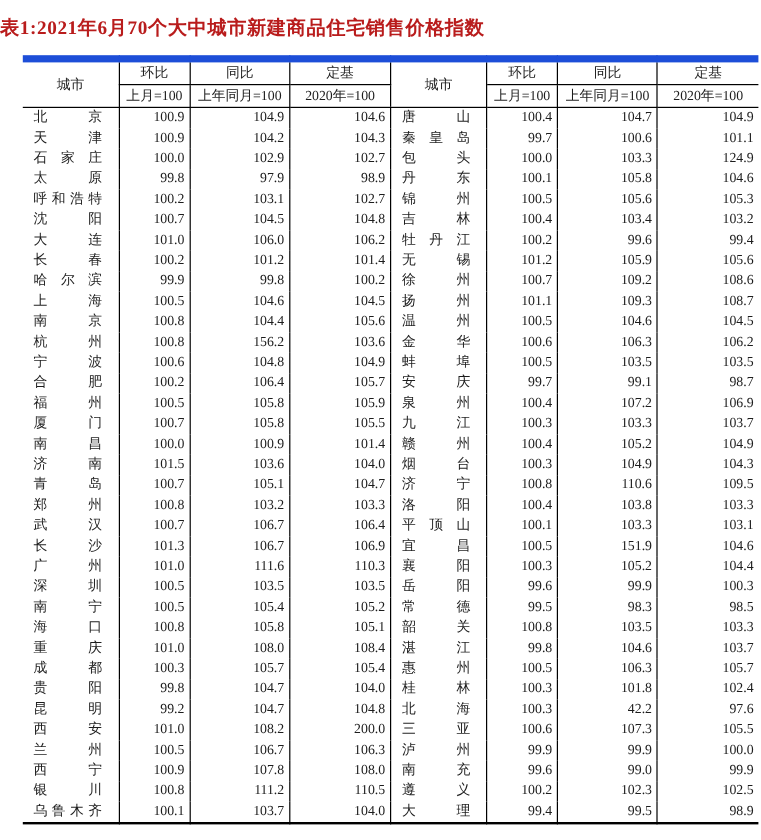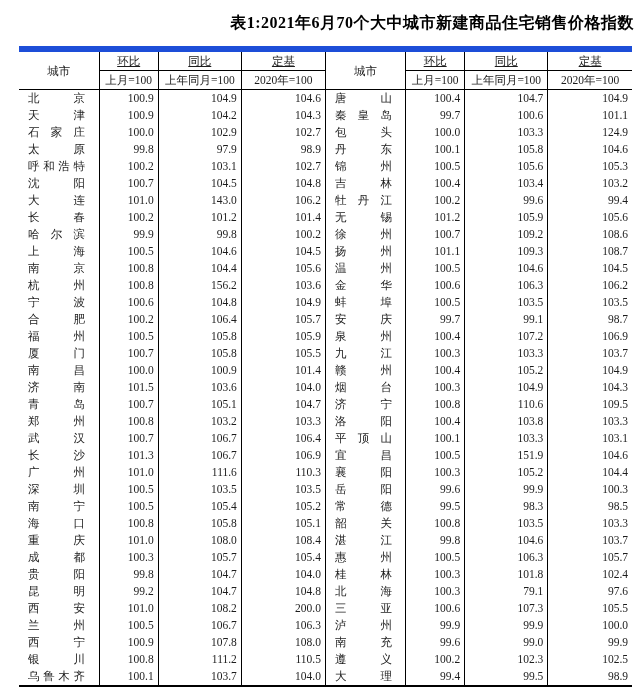--- a/index.html
+++ b/index.html
@@ -9,24 +9,24 @@
   }
   body {
     width: 634px;
     height: 700px;
     font-family: "Liberation Serif", "DejaVu Serif", serif;
     color: #1c1c1c;
     overflow: hidden;
   }
   .page-title {
     margin-top: 13px;
-    text-align: right;
+    text-align: left;
     font-size: 16px;
     font-weight: bold;
-    color: #000000;
+    color: #b91c1c;
     letter-spacing: 0.5px;
   }
   table.price-table {
     border-collapse: collapse;
     table-layout: fixed;
     margin: 12px 0 0 19px;
     width: 613px;
     border-top: 6px solid #1d4ed8;
     border-bottom: 2px solid #000000;
   }
@@ -45,21 +45,21 @@
   }
   thead th {
     height: 18px;
     line-height: 18px;
     text-align: center;
   }
   
   th, td { border-right: 1px solid #000000; }
   th:last-child, td:last-child { border-right: none; }
   
-  thead tr.group-row th.group-h { border-bottom: 1px solid #000000; text-decoration: underline; }
+  thead tr.group-row th.group-h { border-bottom: 1px solid #000000; }
   
   thead th.city-h, thead tr.base-row th { border-bottom: 1px solid #000000; }
   td.city { padding-left: 9px; text-align: left; }
   td.city .cityname {
     display: inline-block;
     width: 57px;
     text-align: justify;
     text-align-last: justify;
   }
   td.num { text-align: right; padding-right: 4px; }
@@ -157,21 +157,21 @@
         <td class="num">104.5</td>
         <td class="num">104.8</td>
         <td class="city"><span class="cityname">吉林</span></td>
         <td class="num">100.4</td>
         <td class="num">103.4</td>
         <td class="num">103.2</td>
       </tr>
       <tr>
         <td class="city"><span class="cityname">大连</span></td>
         <td class="num">101.0</td>
-        <td class="num">143.0</td>
+        <td class="num">106.0</td>
         <td class="num">106.2</td>
         <td class="city"><span class="cityname">牡丹江</span></td>
         <td class="num">100.2</td>
         <td class="num">99.6</td>
         <td class="num">99.4</td>
       </tr>
       <tr>
         <td class="city"><span class="cityname">长春</span></td>
         <td class="num">100.2</td>
         <td class="num">101.2</td>
@@ -391,21 +391,21 @@
         <td class="num">101.8</td>
         <td class="num">102.4</td>
       </tr>
       <tr>
         <td class="city"><span class="cityname">昆明</span></td>
         <td class="num">99.2</td>
         <td class="num">104.7</td>
         <td class="num">104.8</td>
         <td class="city"><span class="cityname">北海</span></td>
         <td class="num">100.3</td>
-        <td class="num">79.1</td>
+        <td class="num">42.2</td>
         <td class="num">97.6</td>
       </tr>
       <tr>
         <td class="city"><span class="cityname">西安</span></td>
         <td class="num">101.0</td>
         <td class="num">108.2</td>
         <td class="num">200.0</td>
         <td class="city"><span class="cityname">三亚</span></td>
         <td class="num">100.6</td>
         <td class="num">107.3</td>

